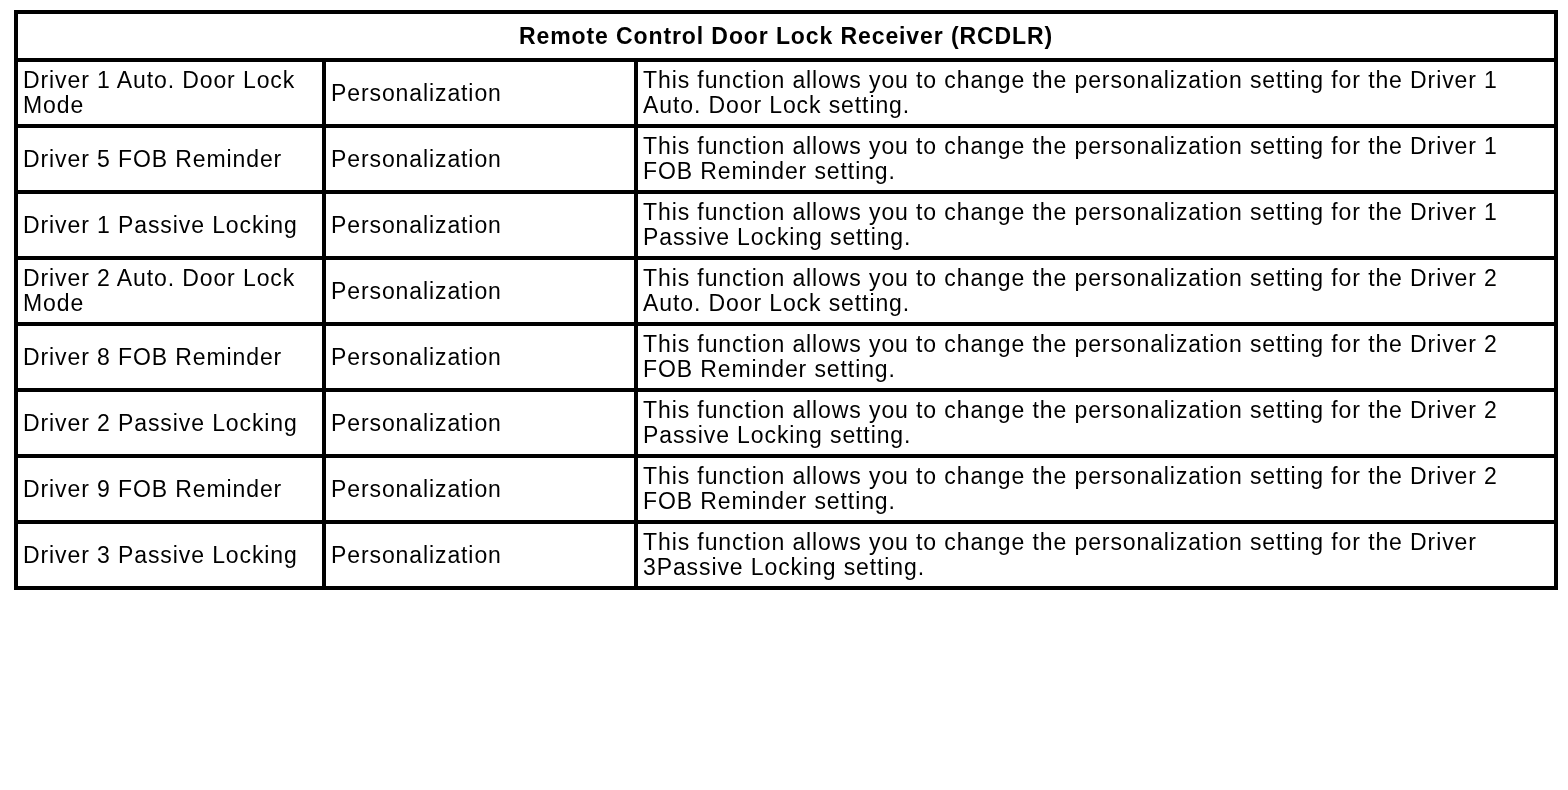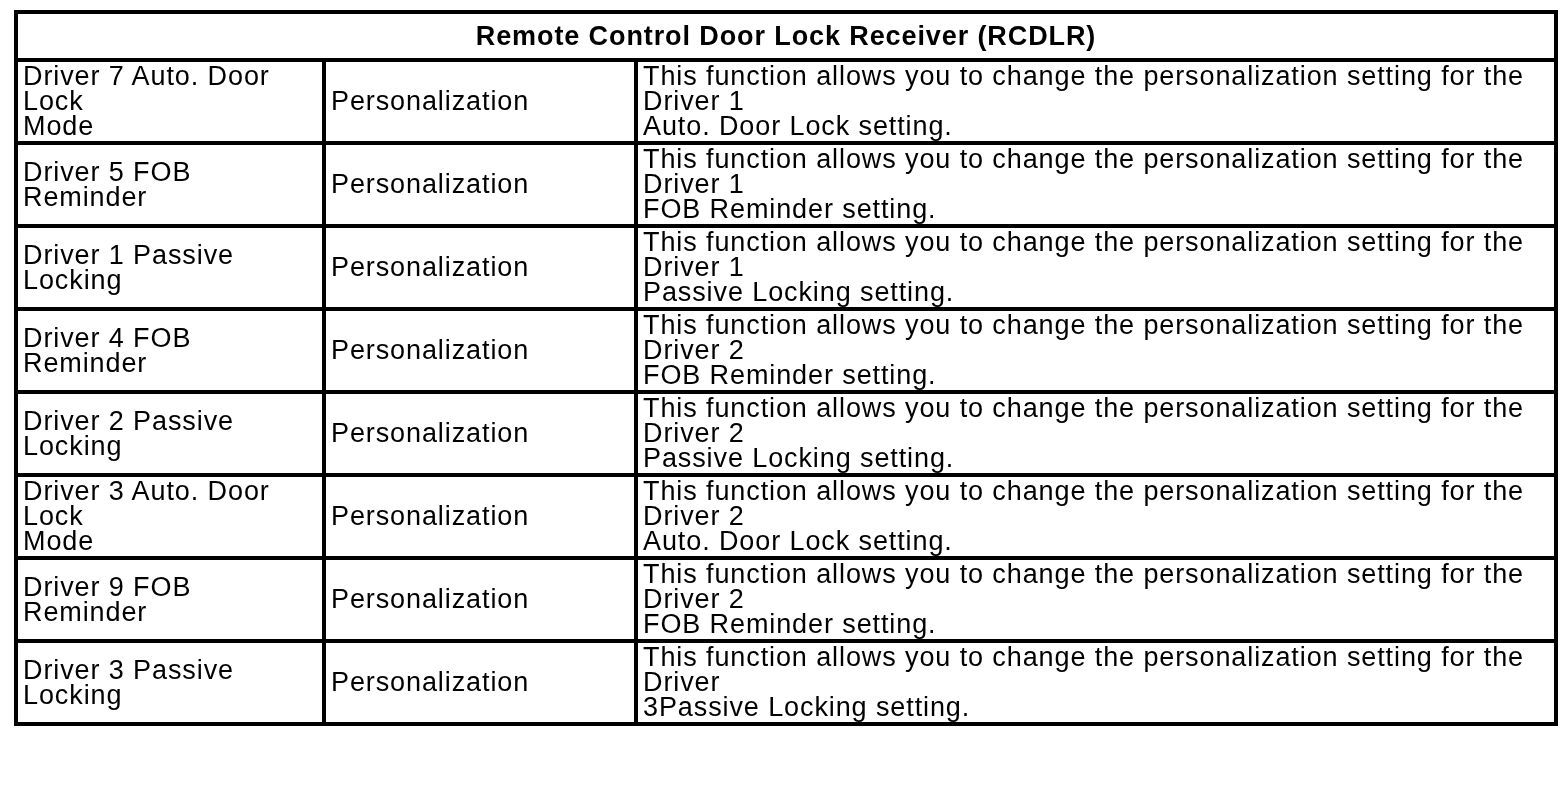--- a/index.html
+++ b/index.html
@@ -13,21 +13,21 @@
     width: 1568px;
     height: 790px;
     box-sizing: border-box;
     padding: 10px 14px 24px 14px;
     background: #ffffff;
   }
   table.rcdlr {
     border-collapse: collapse;
     table-layout: fixed;
     width: 1540px;
-    font-size: 27px;
+    font-size: 23px;
     line-height: 25px;
     letter-spacing: 0.9px;
   }
   table.rcdlr td, table.rcdlr th {
     border: 4px solid #000000;
     padding: 2px 5px;
     box-sizing: border-box;
     overflow: hidden;
   }
   .col-control { width: 308px; }
@@ -67,56 +67,56 @@
       <col class="col-desc">
     </colgroup>
     <thead>
       <tr>
         <td class="title-cell" colspan="3">Remote Control Door Lock Receiver (RCDLR)</td>
       </tr>
     </thead>
     <tbody>
 
     <tr>
-          <td class="body-cell">Driver 7 Auto. Door Lock
+          <td class="body-cell">Driver 1 Auto. Door Lock
 Mode</td>
           <td class="body-cell">Personalization</td>
           <td class="body-cell">This function allows you to change the personalization setting for the Driver 1
 Auto. Door Lock setting.</td>
         </tr>
         <tr>
           <td class="body-cell">Driver 5 FOB Reminder</td>
           <td class="body-cell">Personalization</td>
           <td class="body-cell">This function allows you to change the personalization setting for the Driver 1
 FOB Reminder setting.</td>
         </tr>
         <tr>
           <td class="body-cell">Driver 1 Passive Locking</td>
           <td class="body-cell">Personalization</td>
           <td class="body-cell">This function allows you to change the personalization setting for the Driver 1
 Passive Locking setting.</td>
         </tr>
         <tr>
-          <td class="body-cell">Driver 4 FOB Reminder</td>
+          <td class="body-cell">Driver 2 Auto. Door Lock
+Mode</td>
+          <td class="body-cell">Personalization</td>
+          <td class="body-cell">This function allows you to change the personalization setting for the Driver 2
+Auto. Door Lock setting.</td>
+        </tr>
+        <tr>
+          <td class="body-cell">Driver 8 FOB Reminder</td>
           <td class="body-cell">Personalization</td>
           <td class="body-cell">This function allows you to change the personalization setting for the Driver 2
 FOB Reminder setting.</td>
         </tr>
         <tr>
           <td class="body-cell">Driver 2 Passive Locking</td>
           <td class="body-cell">Personalization</td>
           <td class="body-cell">This function allows you to change the personalization setting for the Driver 2
 Passive Locking setting.</td>
-        </tr>
-        <tr>
-          <td class="body-cell">Driver 3 Auto. Door Lock
-Mode</td>
-          <td class="body-cell">Personalization</td>
-          <td class="body-cell">This function allows you to change the personalization setting for the Driver 2
-Auto. Door Lock setting.</td>
         </tr>
         <tr>
           <td class="body-cell">Driver 9 FOB Reminder</td>
           <td class="body-cell">Personalization</td>
           <td class="body-cell">This function allows you to change the personalization setting for the Driver 2
 FOB Reminder setting.</td>
         </tr>
         <tr>
           <td class="body-cell">Driver 3 Passive Locking</td>
           <td class="body-cell">Personalization</td>

